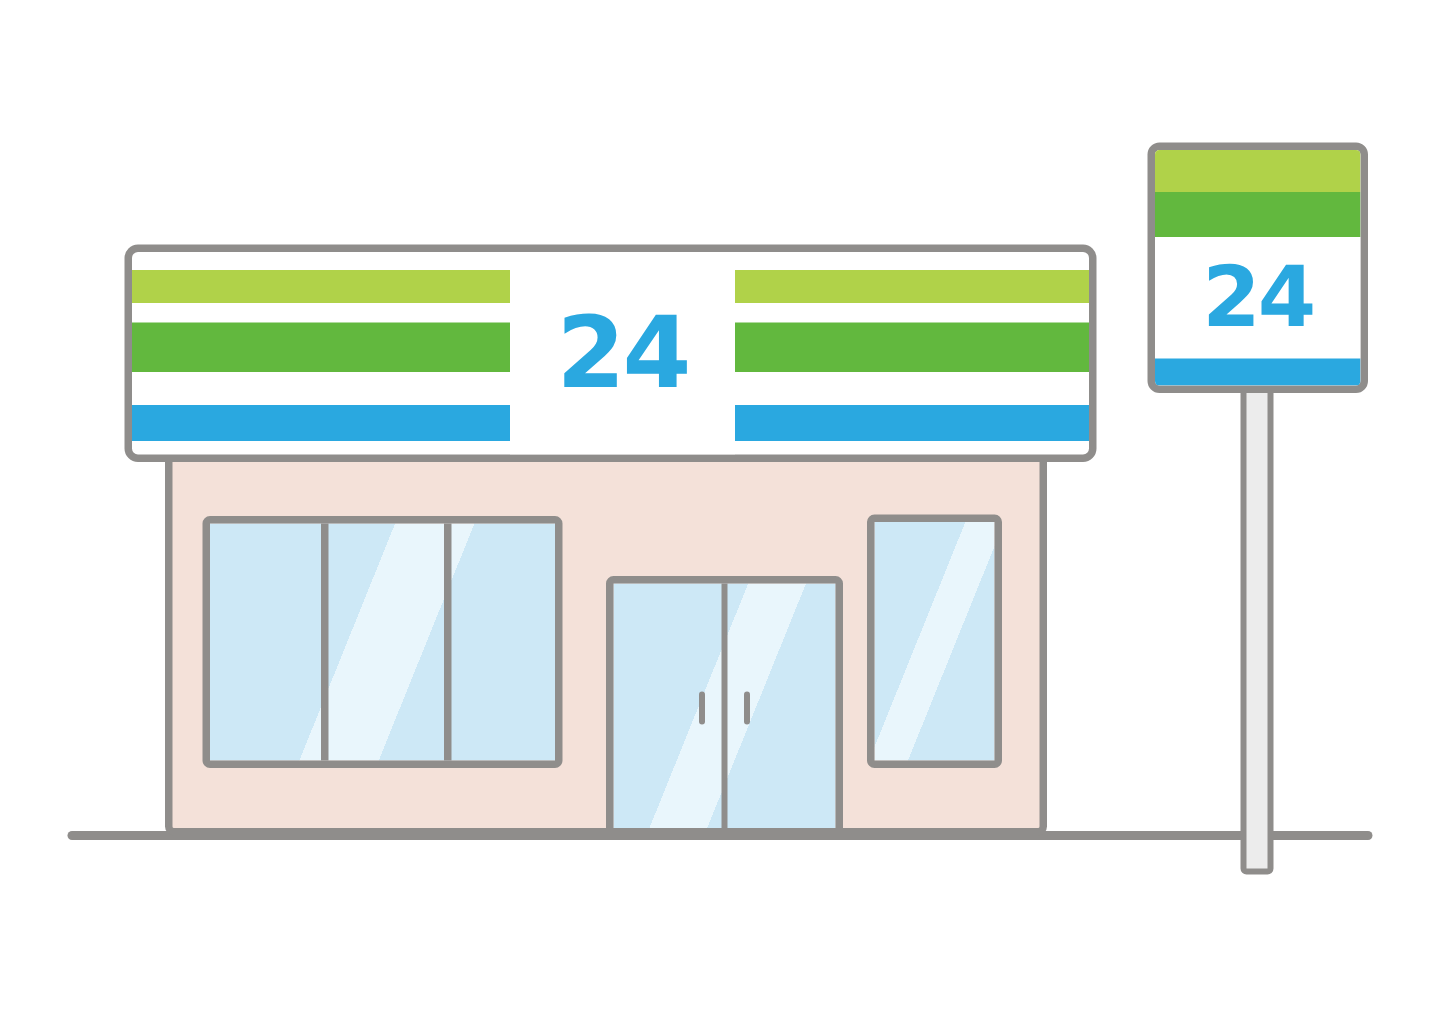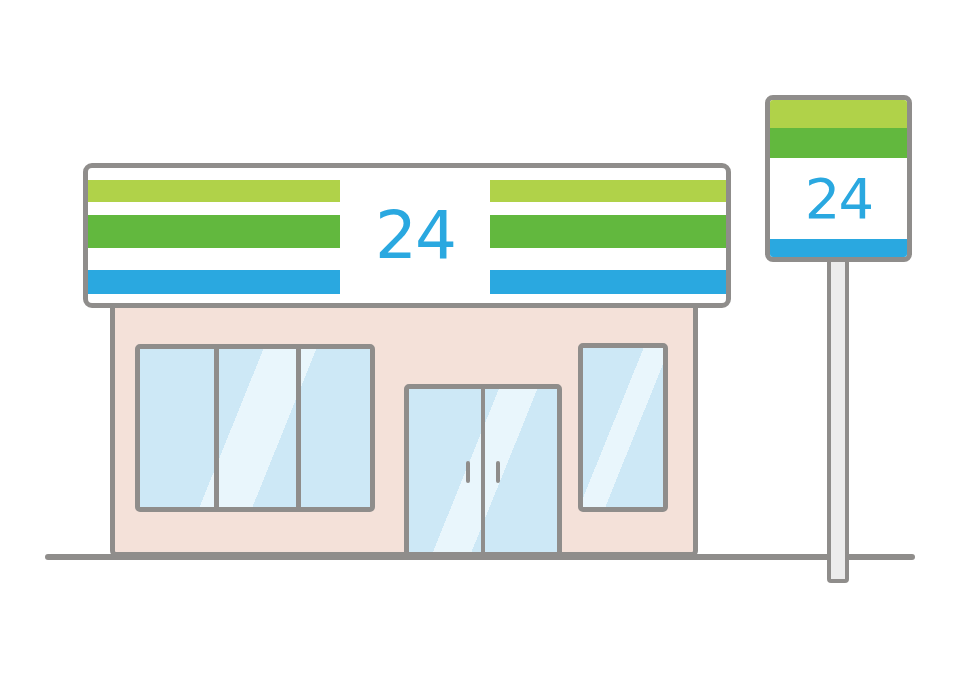--- a/index.html
+++ b/index.html
@@ -134,21 +134,21 @@
     top: 0;
     width: 150px;
     height: 100%;
     background: var(--sign-background, #ffffff);
     display: flex;
     align-items: center;
     justify-content: center;
   }
   .sign-number {
     color: var(--number-blue, #2aa8e0);
-    font-weight: normal;
+    font-weight: bold;
     font-size: 66px;
     letter-spacing: -2px;
     line-height: 1;
   }
   
   .pole {
     position: absolute;
     left: 827px;
     top: 250px;
     width: 22px;

